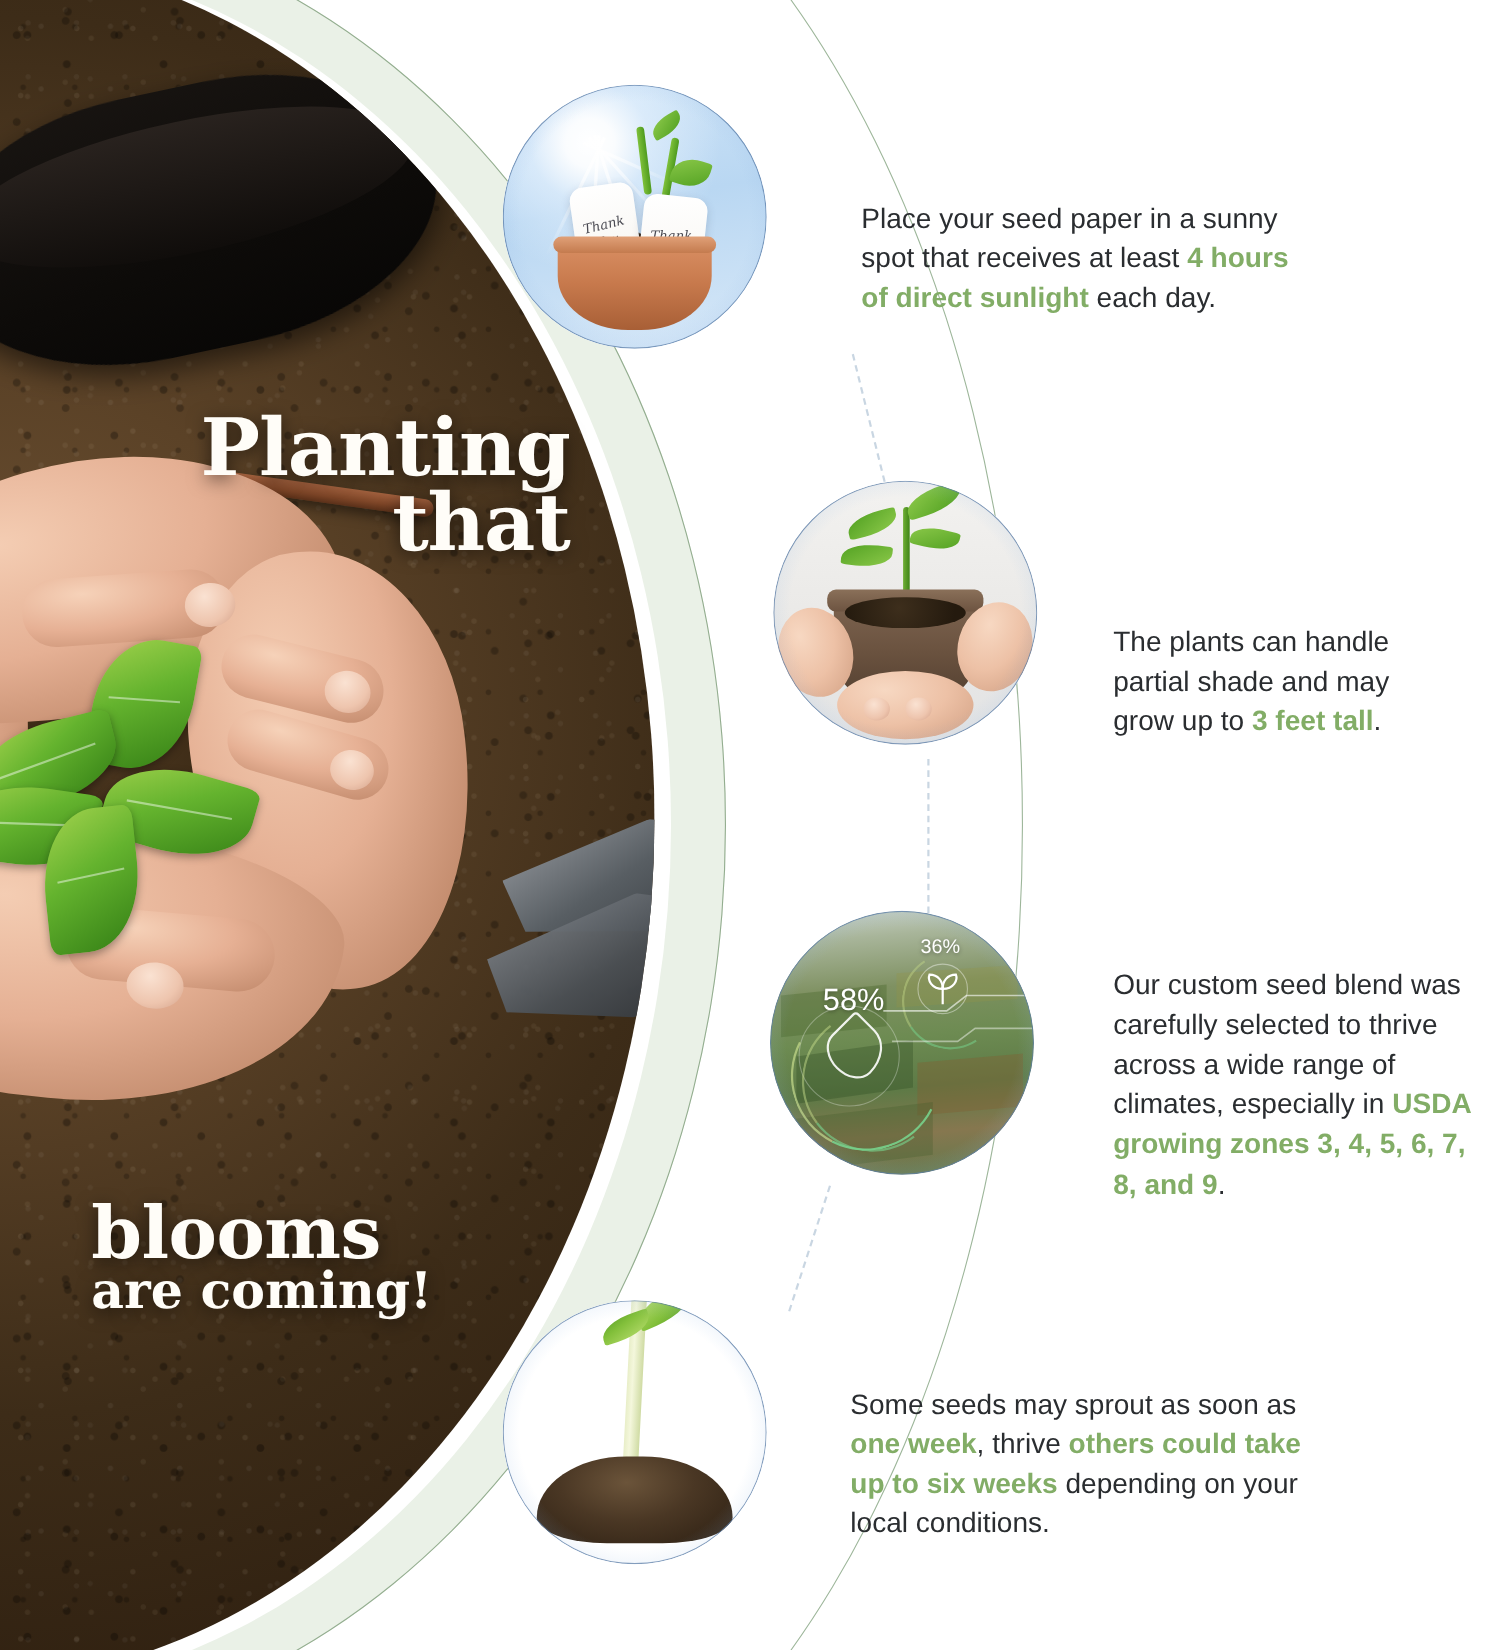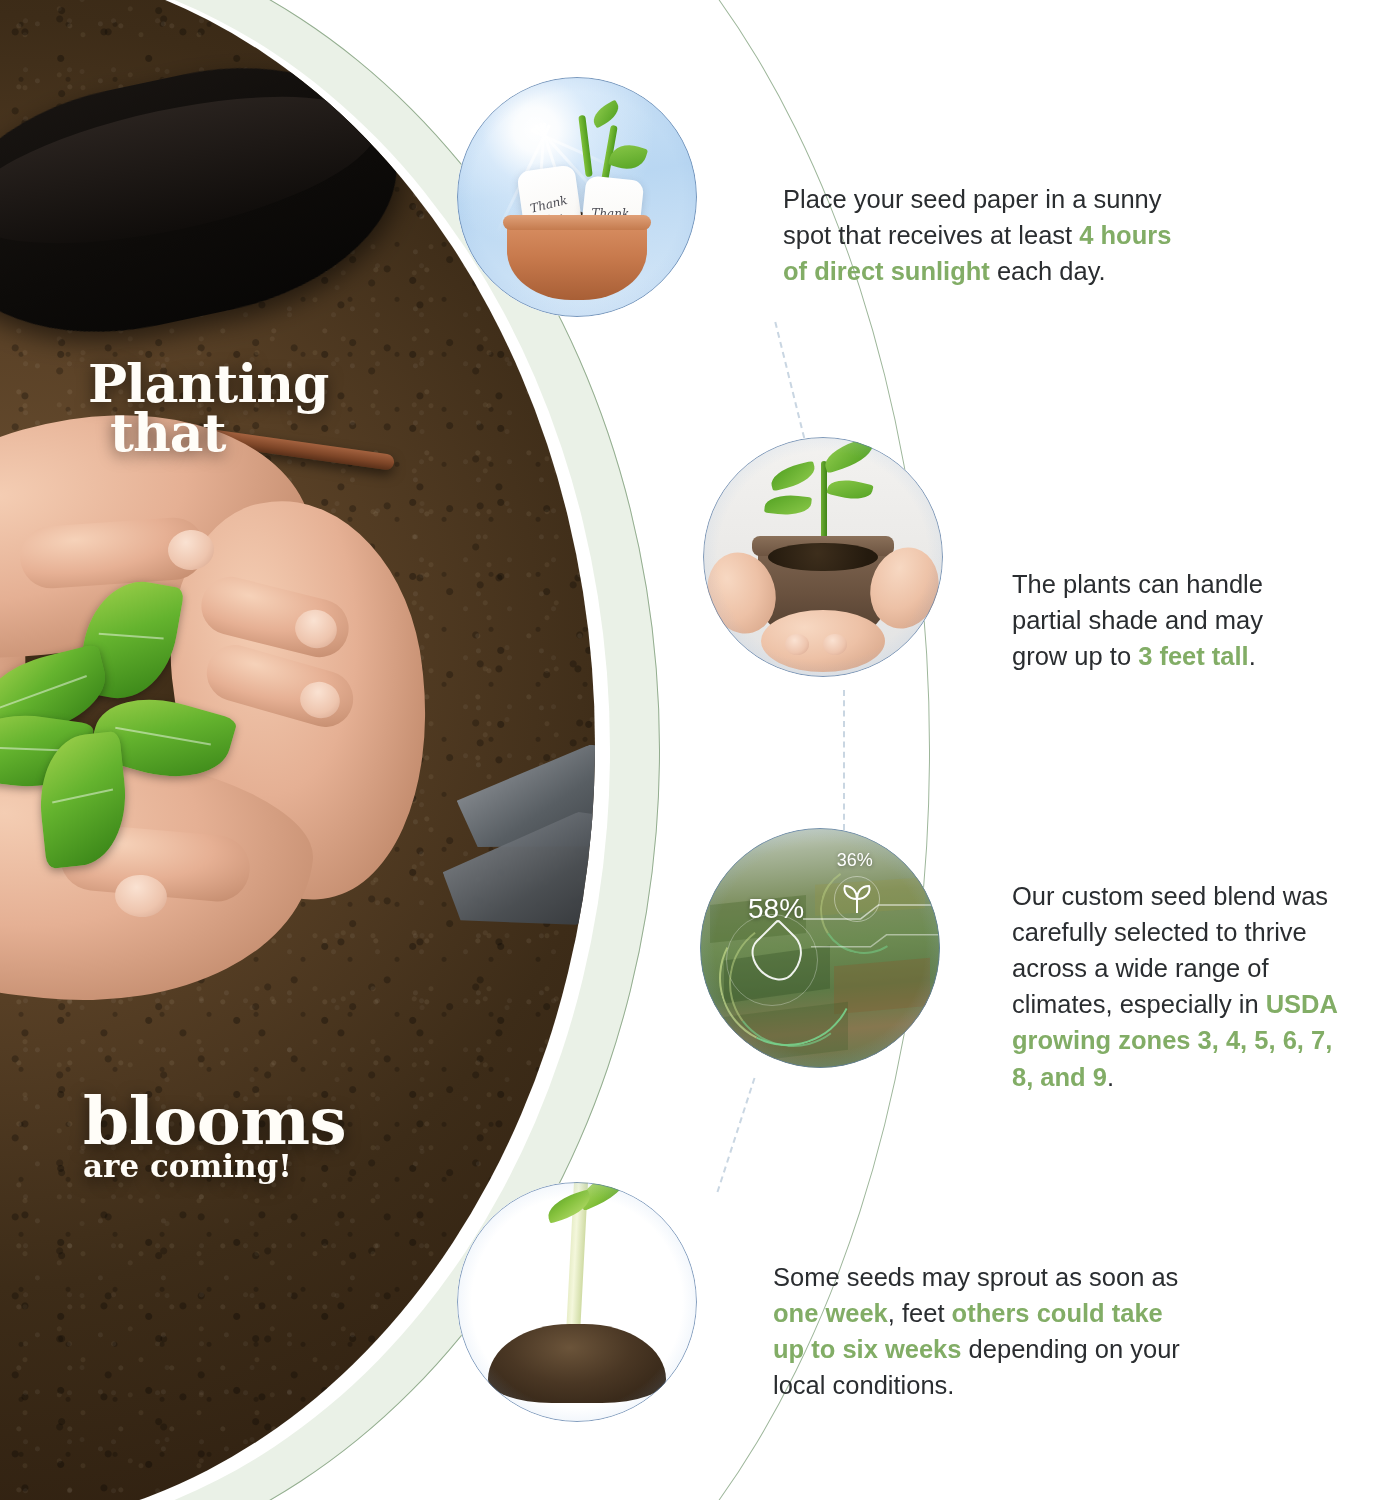--- a/index.html
+++ b/index.html
@@ -158,24 +158,25 @@
     background:rgba(255,255,255,.45);transform:rotate(-6deg);
   }
 
   
   .title-main{
     position:absolute;left:88px;top:325px;
     width:430px;
     color:#fffdf8;
     font-family:"DejaVu Serif", serif;
     font-weight:700;
-    font-size:52px;
+    font-size:72px;
     line-height:.94;
     letter-spacing:-1px;
     text-shadow:0 3px 16px rgba(0,0,0,.55);
+    text-align:right;
   }
   .title-main .l2{display:block;padding-left:22px;}
 
   .kicker{
     position:absolute;left:85px;top:1040px;width:420px;
     color:#fffdf8;
     font-family:"DejaVu Serif", serif;
     font-weight:700;
     font-size:37px;
     letter-spacing:.5px;
@@ -184,21 +185,21 @@
   .blooms{
     position:absolute;left:83px;top:1090px;width:450px;
     color:#fffdf8;
     font-family:"DejaVu Serif", serif;
     font-weight:700;
     font-size:66px;
     line-height:.94;
     letter-spacing:-.5px;
     text-shadow:0 4px 16px rgba(0,0,0,.55);
   }
-  .blooms .l2{display:block;font-size:31px;letter-spacing:0px;}
+  .blooms .l2{display:block;font-size:46px;letter-spacing:0px;}
 
   
   .bubble{
     position:absolute;
     border-radius:50%;
     overflow:hidden;
     background:#fff;
   }
   .bubble .halo{
     position:absolute;inset:0;border-radius:50%;
@@ -516,15 +517,15 @@
       <div class="b4leaf" style="left:37%;top:6%;width:46px;height:21px;transform:rotate(162deg);"></div>
       <div class="b4soil"></div>
     </div>
     <div class="halo"></div>
     <div class="edge"></div>
   </div>
 
   <p class="copy c1"><span>Place your seed paper in a sunny spot that receives at least </span><b>4 hours of direct sunlight</b><span> each day.</span></p>
   <p class="copy c2"><span>The plants can handle partial shade and may grow up to </span><b>3 feet tall</b><span>.</span></p>
   <p class="copy c3"><span>Our custom seed blend was carefully selected to thrive across a wide range of climates, especially in </span><b>USDA growing zones 3, 4, 5, 6, 7, 8, and 9</b><span>.</span></p>
-  <p class="copy c4"><span>Some seeds may sprout as soon as </span><b>one week</b><span>, feet </span><b>others could take up to six weeks</b><span> depending on your local conditions.</span></p>
+  <p class="copy c4"><span>Some seeds may sprout as soon as </span><b>one week</b><span>, thrive </span><b>others could take up to six weeks</b><span> depending on your local conditions.</span></p>
 
 </div>
 
 </body></html>

